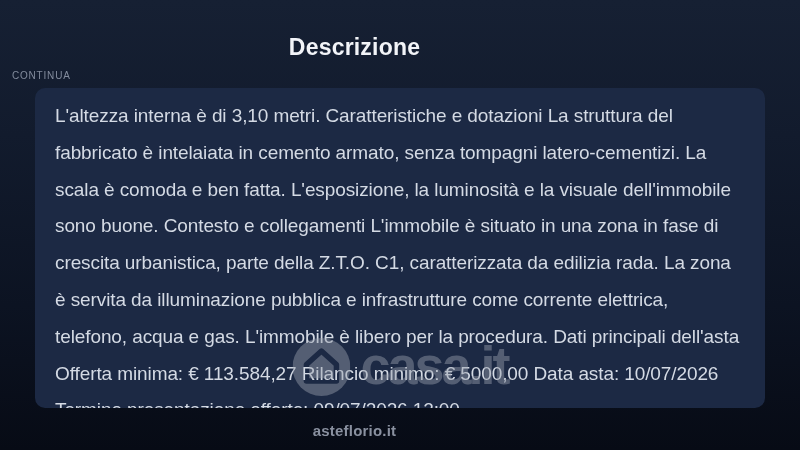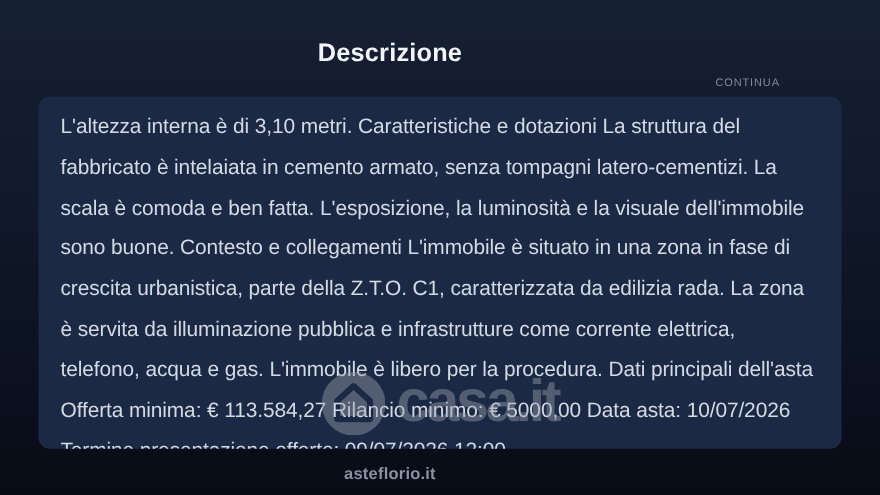--- a/index.html
+++ b/index.html
@@ -13,21 +13,21 @@
 
   .page-title {
     margin: 0; padding-top: 34px;
     text-align: center;
     font-size: 23px; font-weight: 700;
     color: #f2f4f8;
     letter-spacing: 0.2px;
   }
   .continua {
     margin-top: 9px;
-    text-align: right;
+    text-align: left;
     font-size: 10px; font-weight: 400;
     color: #838c9d;
     letter-spacing: 0.8px;
     cursor: pointer;
     padding-left: 12px;
   }
 
   .card {
     position: absolute;
     left: 35px; top: 88px;

